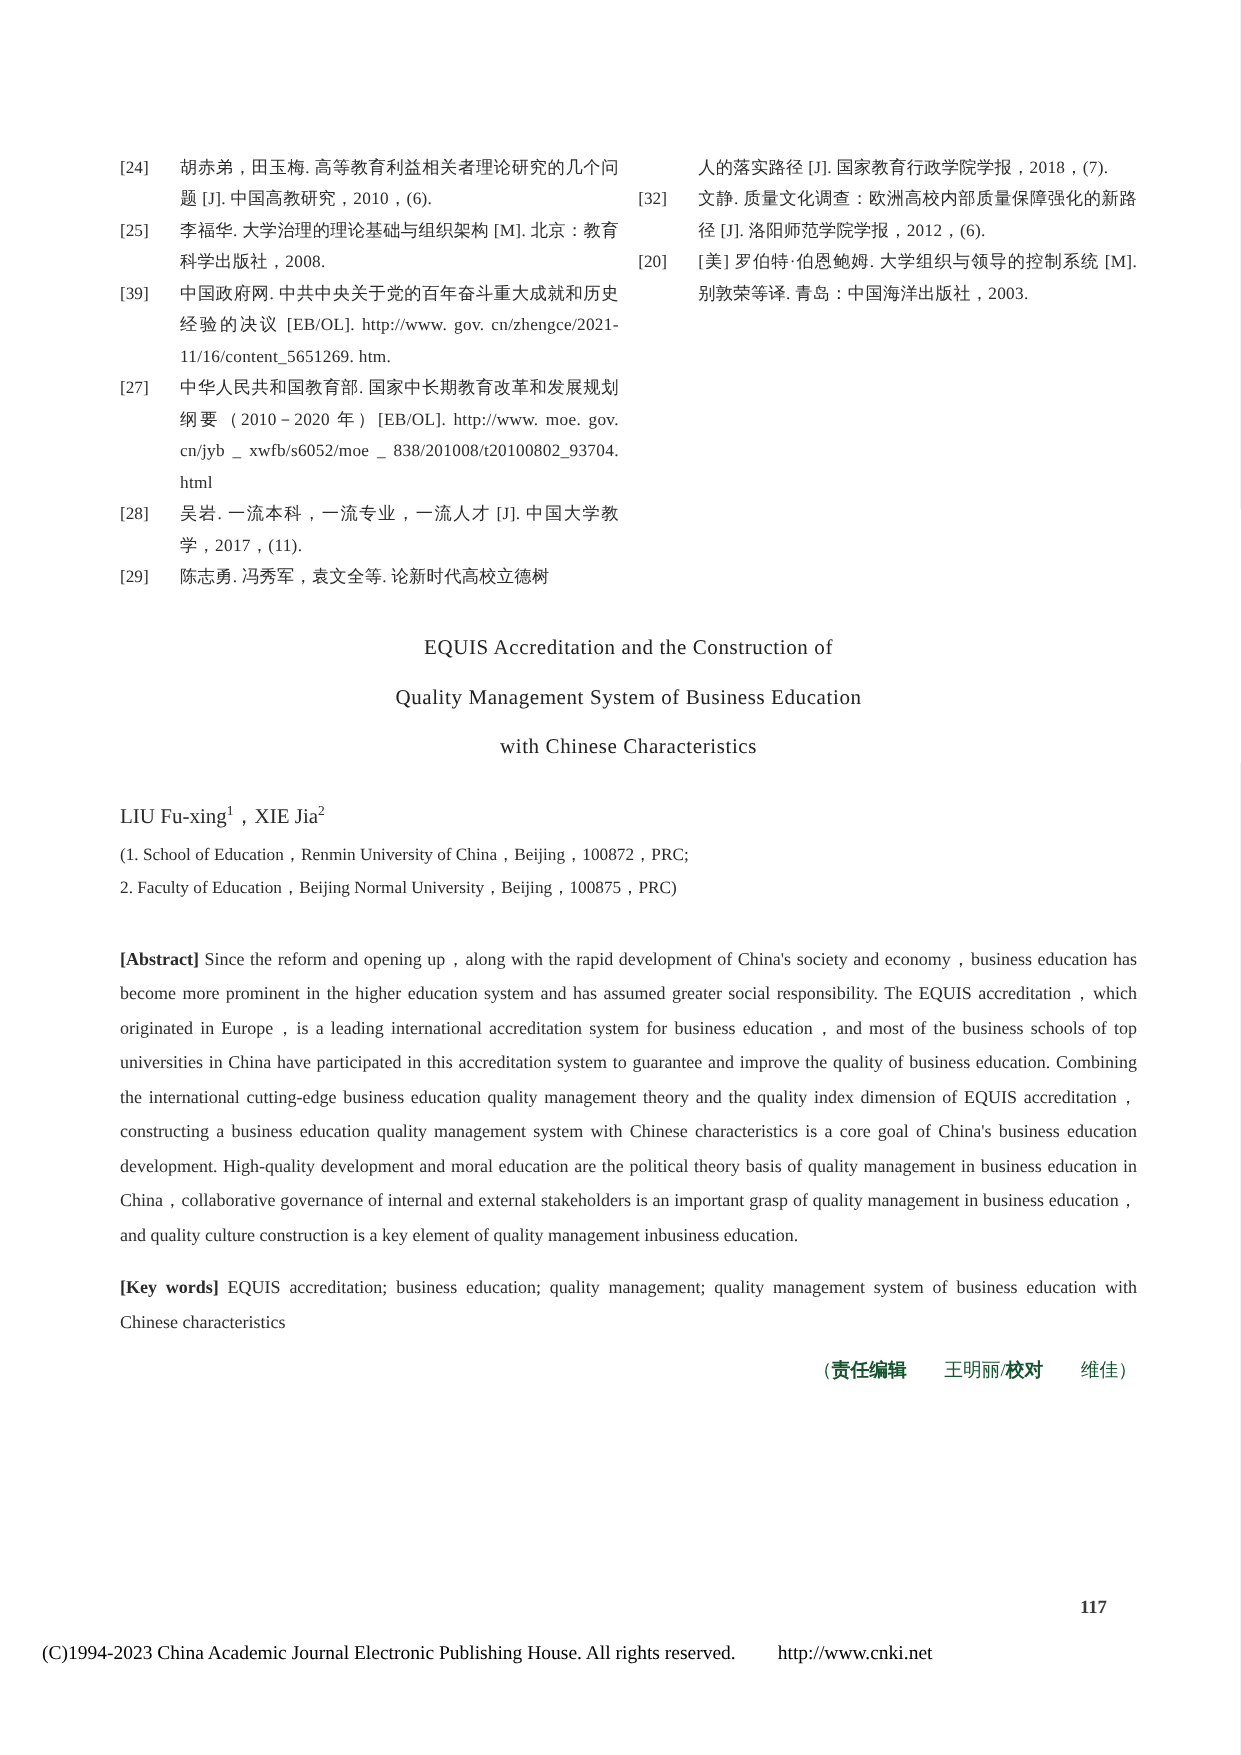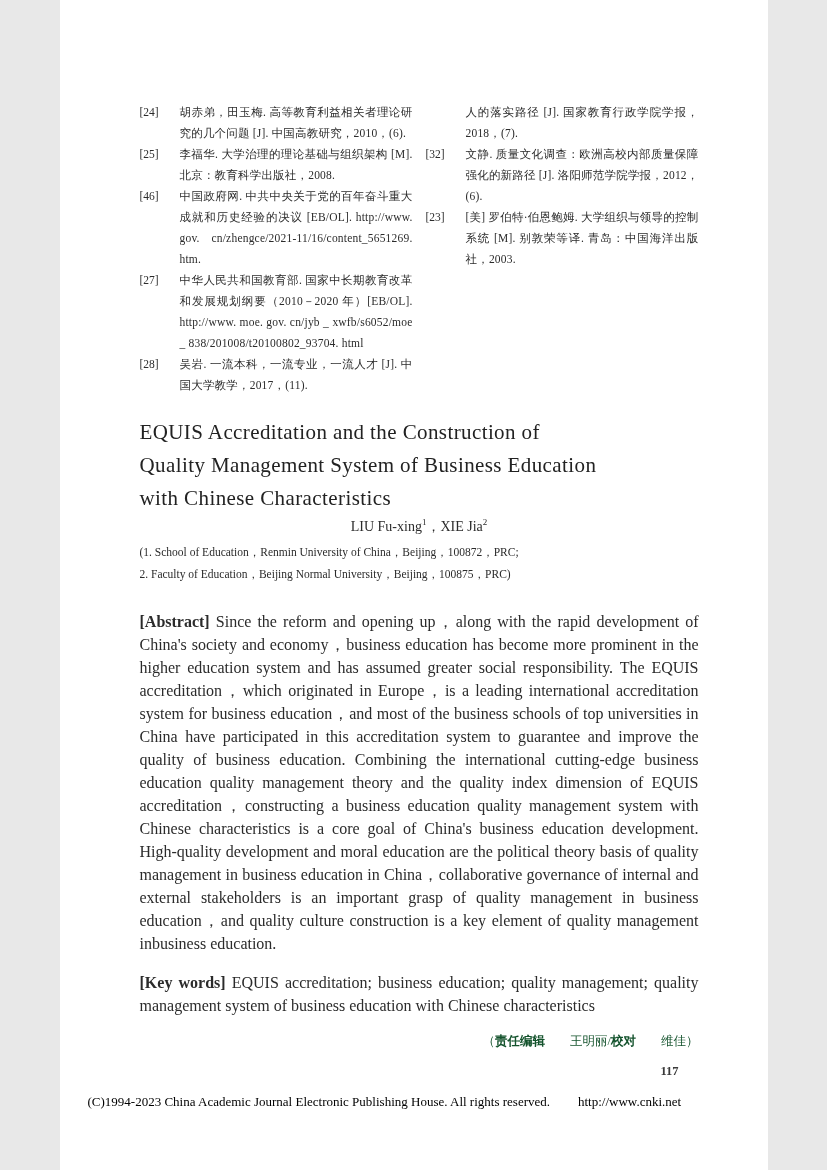--- a/index.html
+++ b/index.html
@@ -1,55 +1,56 @@
 <!DOCTYPE html>
 <html><head>
 <meta charset="utf-8">
 <style>
   html, body { margin: 0; padding: 0; background: #e8e8e8; }
   .page {
     position: relative;
-    width: 708px;
+    width: 827px;
     height: 1170px;
     margin: 0 auto;
     background: #ffffff;
     font-family: "Liberation Serif", "DejaVu Serif", serif;
     color: #2b2b2b;
     overflow: hidden;
   }
   .content { padding: 102px 69px 0 80px; }
 
   
   .refs { display: flex; gap: 13px; font-size: 11.5px; line-height: 21px; }
   .refs .col { flex: 1 1 0; min-width: 0; }
   .ref { position: relative; padding-left: 40px; text-align: justify; }
   .ref-label { position: absolute; left: 0; top: 0; }
   .ref-text { letter-spacing: 0.2px; }
 
   
   .title {
     margin: 20px 0 0 0;
-    font-size: 21px;
+    font-size: 14px;
     line-height: 33px;
     font-weight: 400;
+    text-align: center;
     color: #222222;
     letter-spacing: 0.4px;
   }
   .title-line { display: block; }
 
-  .authors { margin-top: 2px; text-align: center; font-size: 14px; color: #2b2b2b; font-family: Liberation Serif, serif; }
+  .authors { margin-top: 20px; text-align: left; font-size: 14px; color: #2b2b2b; font-family: Liberation Serif, serif; }
   .authors sup { font-size: 9px; }
 
   .affils { margin-top: 5px; text-align: left; font-size: 11.5px; line-height: 22px; }
   .affil-line { display: block; }
 
   
   .para {
     margin-top: 0;
-    font-size: 16px;
+    font-size: 12px;
     line-height: 23px;
     text-align: justify;
   }
   .abstract { margin-top: 25px; }
   .para .lbl { font-weight: 700; }
 
   .editor-note {
     margin-top: 5px;
     text-align: right;
     font-size: 12.5px;
@@ -87,43 +88,47 @@
       <div class="col">
         <div class="ref">
           <span class="ref-label">[24]</span>
           <span class="ref-text">胡赤弟，田玉梅. 高等教育利益相关者理论研究的几个问题 [J]. 中国高教研究，2010，(6).</span>
         </div>
         <div class="ref">
           <span class="ref-label">[25]</span>
           <span class="ref-text">李福华. 大学治理的理论基础与组织架构 [M]. 北京：教育科学出版社，2008.</span>
         </div>
         <div class="ref">
-          <span class="ref-label">[46]</span>
+          <span class="ref-label">[39]</span>
           <span class="ref-text">中国政府网. 中共中央关于党的百年奋斗重大成就和历史经验的决议 [EB/OL]. http://www. gov. cn/zhengce/2021-11/16/content_5651269. htm.</span>
         </div>
         <div class="ref">
           <span class="ref-label">[27]</span>
           <span class="ref-text">中华人民共和国教育部. 国家中长期教育改革和发展规划纲要（2010－2020 年）[EB/OL]. http://www. moe. gov. cn/jyb _ xwfb/s6052/moe _ 838/201008/t20100802_93704. html</span>
         </div>
         <div class="ref">
           <span class="ref-label">[28]</span>
           <span class="ref-text">吴岩. 一流本科，一流专业，一流人才 [J]. 中国大学教学，2017，(11).</span>
+        </div>
+        <div class="ref">
+          <span class="ref-label">[29]</span>
+          <span class="ref-text">陈志勇. 冯秀军，袁文全等. 论新时代高校立德树</span>
         </div>
       </div>
       <div class="col">
         <div class="ref">
           <span class="ref-label"></span>
           <span class="ref-text">人的落实路径 [J]. 国家教育行政学院学报，2018，(7).</span>
         </div>
         <div class="ref">
           <span class="ref-label">[32]</span>
           <span class="ref-text">文静. 质量文化调查：欧洲高校内部质量保障强化的新路径 [J]. 洛阳师范学院学报，2012，(6).</span>
         </div>
         <div class="ref">
-          <span class="ref-label">[23]</span>
+          <span class="ref-label">[20]</span>
           <span class="ref-text">[美] 罗伯特·伯恩鲍姆. 大学组织与领导的控制系统 [M]. 别敦荣等译. 青岛：中国海洋出版社，2003.</span>
         </div>
       </div>
     </section>
 
     <h1 class="title">
       <span class="title-line">EQUIS Accreditation and the Construction of</span>
       <span class="title-line">Quality Management System of Business Education</span>
       <span class="title-line">with Chinese Characteristics</span>
     </h1>

